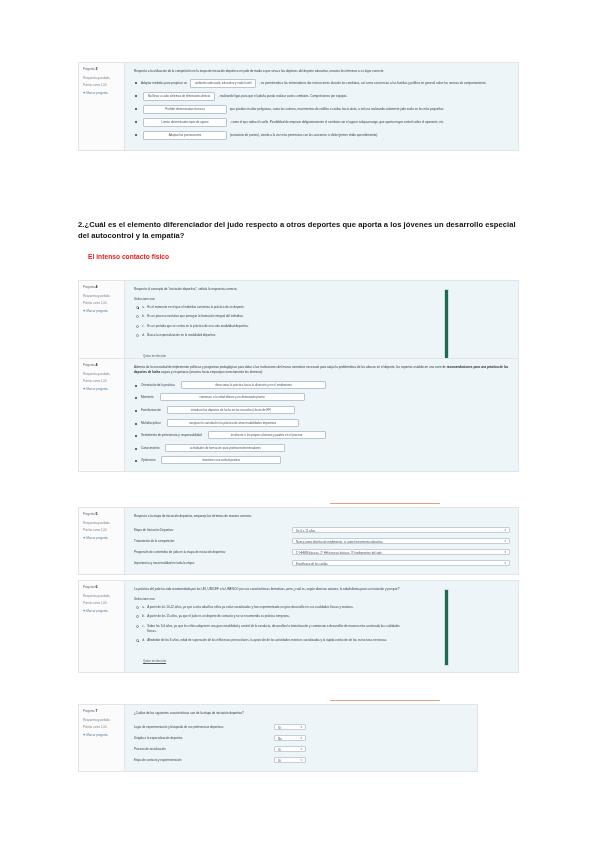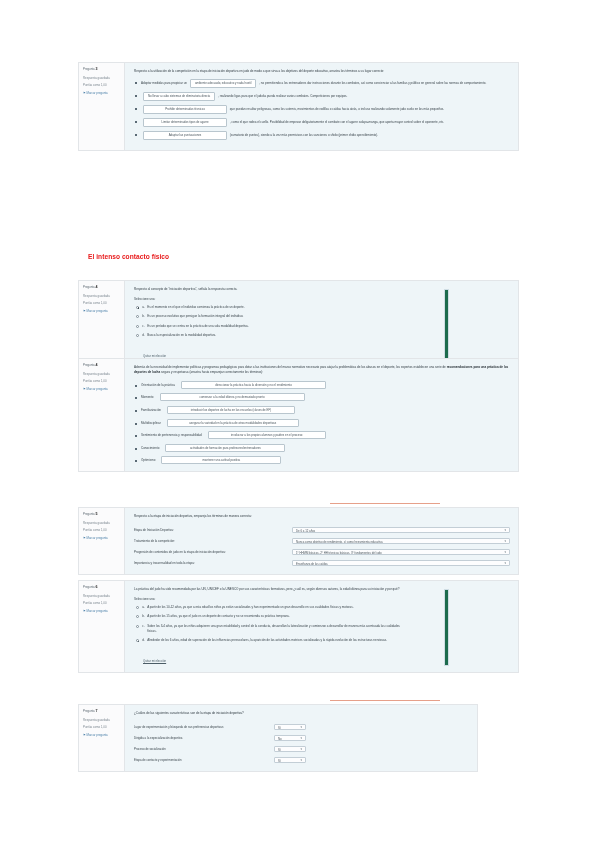--- a/index.html
+++ b/index.html
@@ -255,20 +255,25 @@
           <span>, como el que rodea el cuello. Posibilidad de empezar obligatoriamente el combate con el agarre solapa-manga, que aporta mayor control sobre el oponente, etc.</span>
         </li>
         <li>
           <span class="dropbox" style="min-width:84px;">Adaptar las puntuaciones</span>
           <span>(sumatorio de puntos), siendo a la vez más permisivos con las sanciones o shido (primer shido apercibimiento).</span>
         </li>
       </ul>
     </div>
   </div>
 
+  <div style="position:absolute; left:78px; top:219px; width:445px;">
+    <div class="docq">
+      <span>2.</span><span>¿Cuál es el elemento diferenciador del judo respecto a otros deportes que aporta a los jóvenes un desarrollo especial del autocontrol y la empatía?</span>
+    </div>
+  </div>
   <div style="position:absolute; left:88px; top:253px; width:445px;">
     <div class="docans">El intenso contacto físico</div>
   </div>
 
   <div class="qblock" style="position:absolute; left:78px; top:280px; width:441px;">
     <div class="info">
       <div class="row qnum">
         <span>Pregunta</span>
         <b>4</b>
       </div>

